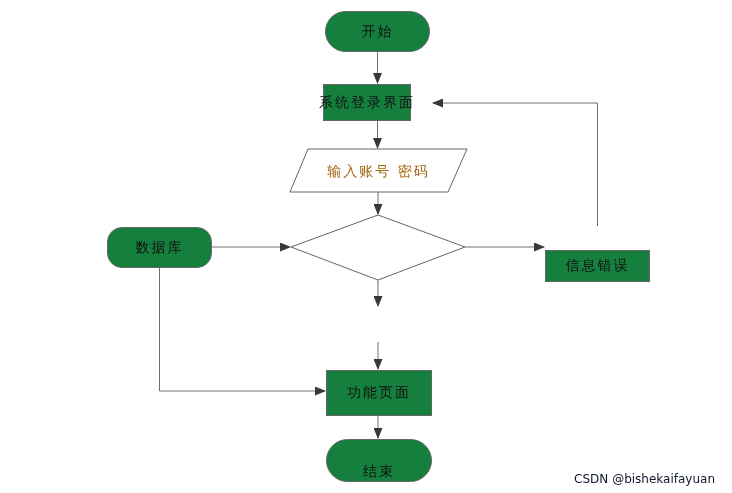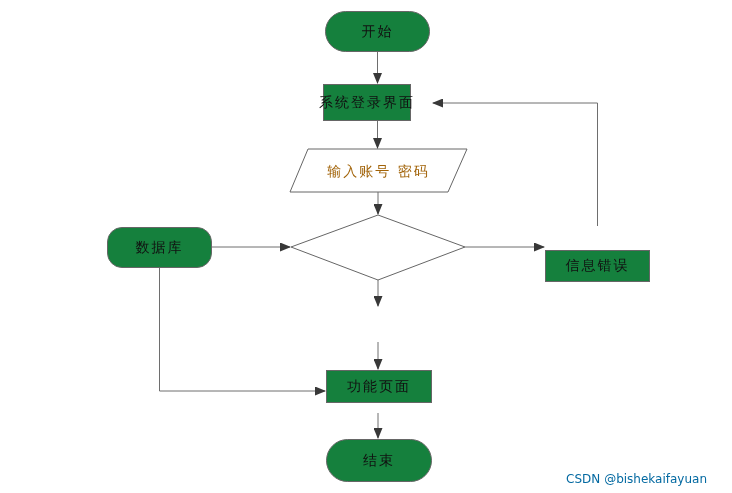--- a/index.html
+++ b/index.html
@@ -39,25 +39,25 @@
     text-align: center;
     color: #a16207;
     font-size: 14px;
     letter-spacing: 2px;
     line-height: 20px;
     white-space: nowrap;
     pointer-events: none;
   }
   .watermark {
     position: absolute;
-    right: 25px;
+    right: 17px;
     bottom: 7px;
     font-size: 12px;
     letter-spacing: 0;
-    color: #0369a1;
+    color: #0f172a;
   }
 </style>
 </head>
 <body>
 
 <div class="canvas">
 
   <svg class="connector-layer" viewBox="0 0 732 493" xmlns="http://www.w3.org/2000/svg">
     <defs>
       <marker id="arrow" viewBox="0 0 11 9" markerUnits="userSpaceOnUse" markerWidth="11" markerHeight="9" refX="10" refY="4.5" orient="auto">
@@ -95,23 +95,23 @@
 
   <div class="node" style="left:107px; top:227px; width:105px; height:41px;border-radius:15px;">
     <span>数据库</span>
   </div>
 
   <div class="node" style="left:545px; top:226px; width:105px; height:32px;margin-top:24px;">
     <span>信息错误</span>
   </div>
 
 
-  <div class="node" style="left:326px; top:370px; width:106px; height:33px;">
+  <div class="node" style="left:326px; top:370px; width:106px; height:46px;">
     <span>功能页面</span>
   </div>
 
-  <div class="node stadium" style="left:326px; top:439px; width:106px; height:43px;">
+  <div class="node stadium" style="left:326px; top:439px; width:106px; height:43px;align-items:flex-end;">
     <span>结束</span>
   </div>
 
   <div class="watermark">CSDN @bishekaifayuan</div>
 
 </div>
 
 </body></html>

